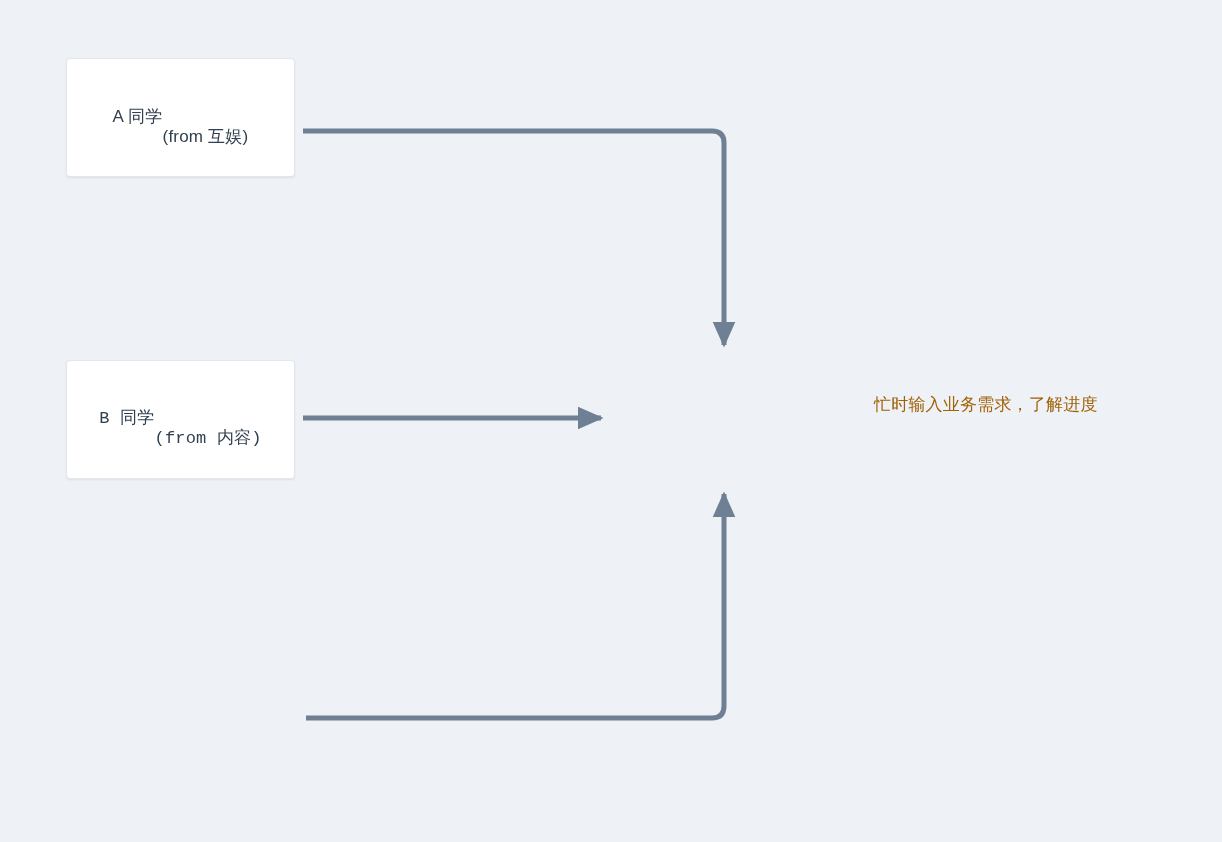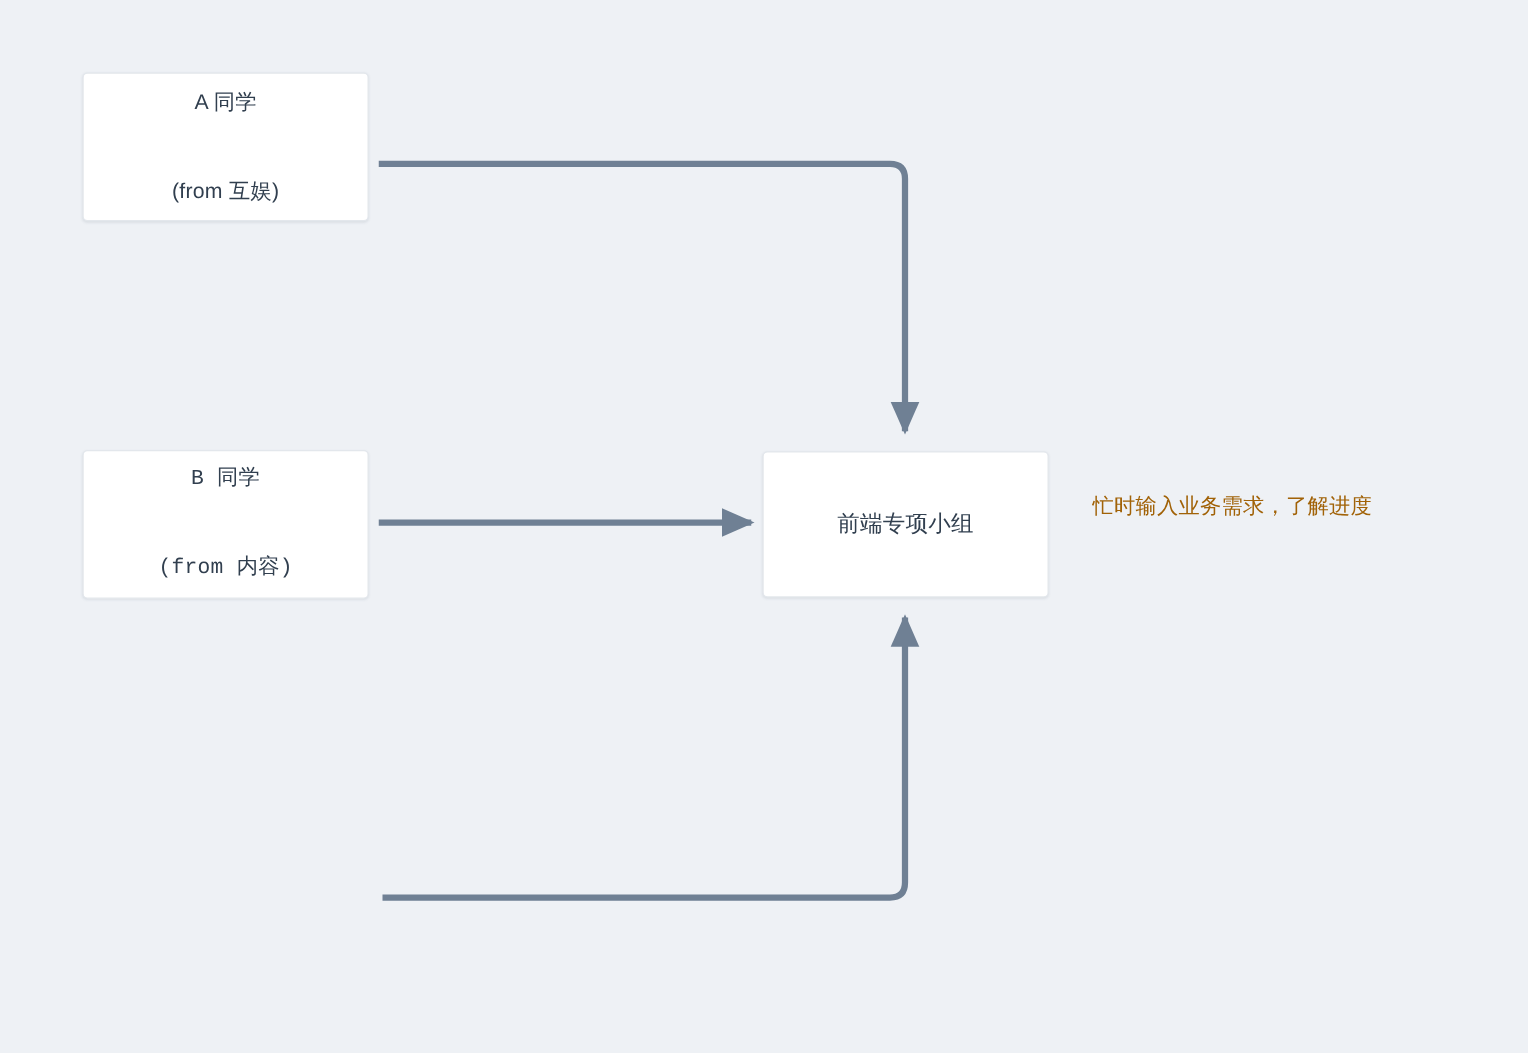--- a/index.html
+++ b/index.html
@@ -27,21 +27,21 @@
     pointer-events: none;
   }
   .node {
     position: absolute;
     box-sizing: border-box;
     background: #ffffff;
     border: 1px solid #e3e7ec;
     border-radius: 4px;
     box-shadow: 0 1px 2px rgba(60,75,95,0.10);
     display: flex;
-    flex-direction: column;
+    flex-direction: row;
     align-items: center;
     justify-content: center;
     color: #313f4f;
     font-size: 17px;
     line-height: 1.78;
     letter-spacing: 0.2px;
     text-align: center;
   }
   .node .line2 {
     display: block;
@@ -90,21 +90,18 @@
     <span class="line1">A 同学</span>
     <span class="line2">(from 互娱)</span>
   </div>
 
   <div class="node" id="node-b">
     <span class="line1">B 同学</span>
     <span class="line2">(from 内容)</span>
   </div>
 
 
-  <div class="node" id="node-team">
-    <span class="line1">前端专项小组</span>
-  </div>
 
   <div id="annotation">
     <span class="ann-line">忙时输入业务需求，了解进度</span>
   </div>
 
 </div>
 
 </body></html>

